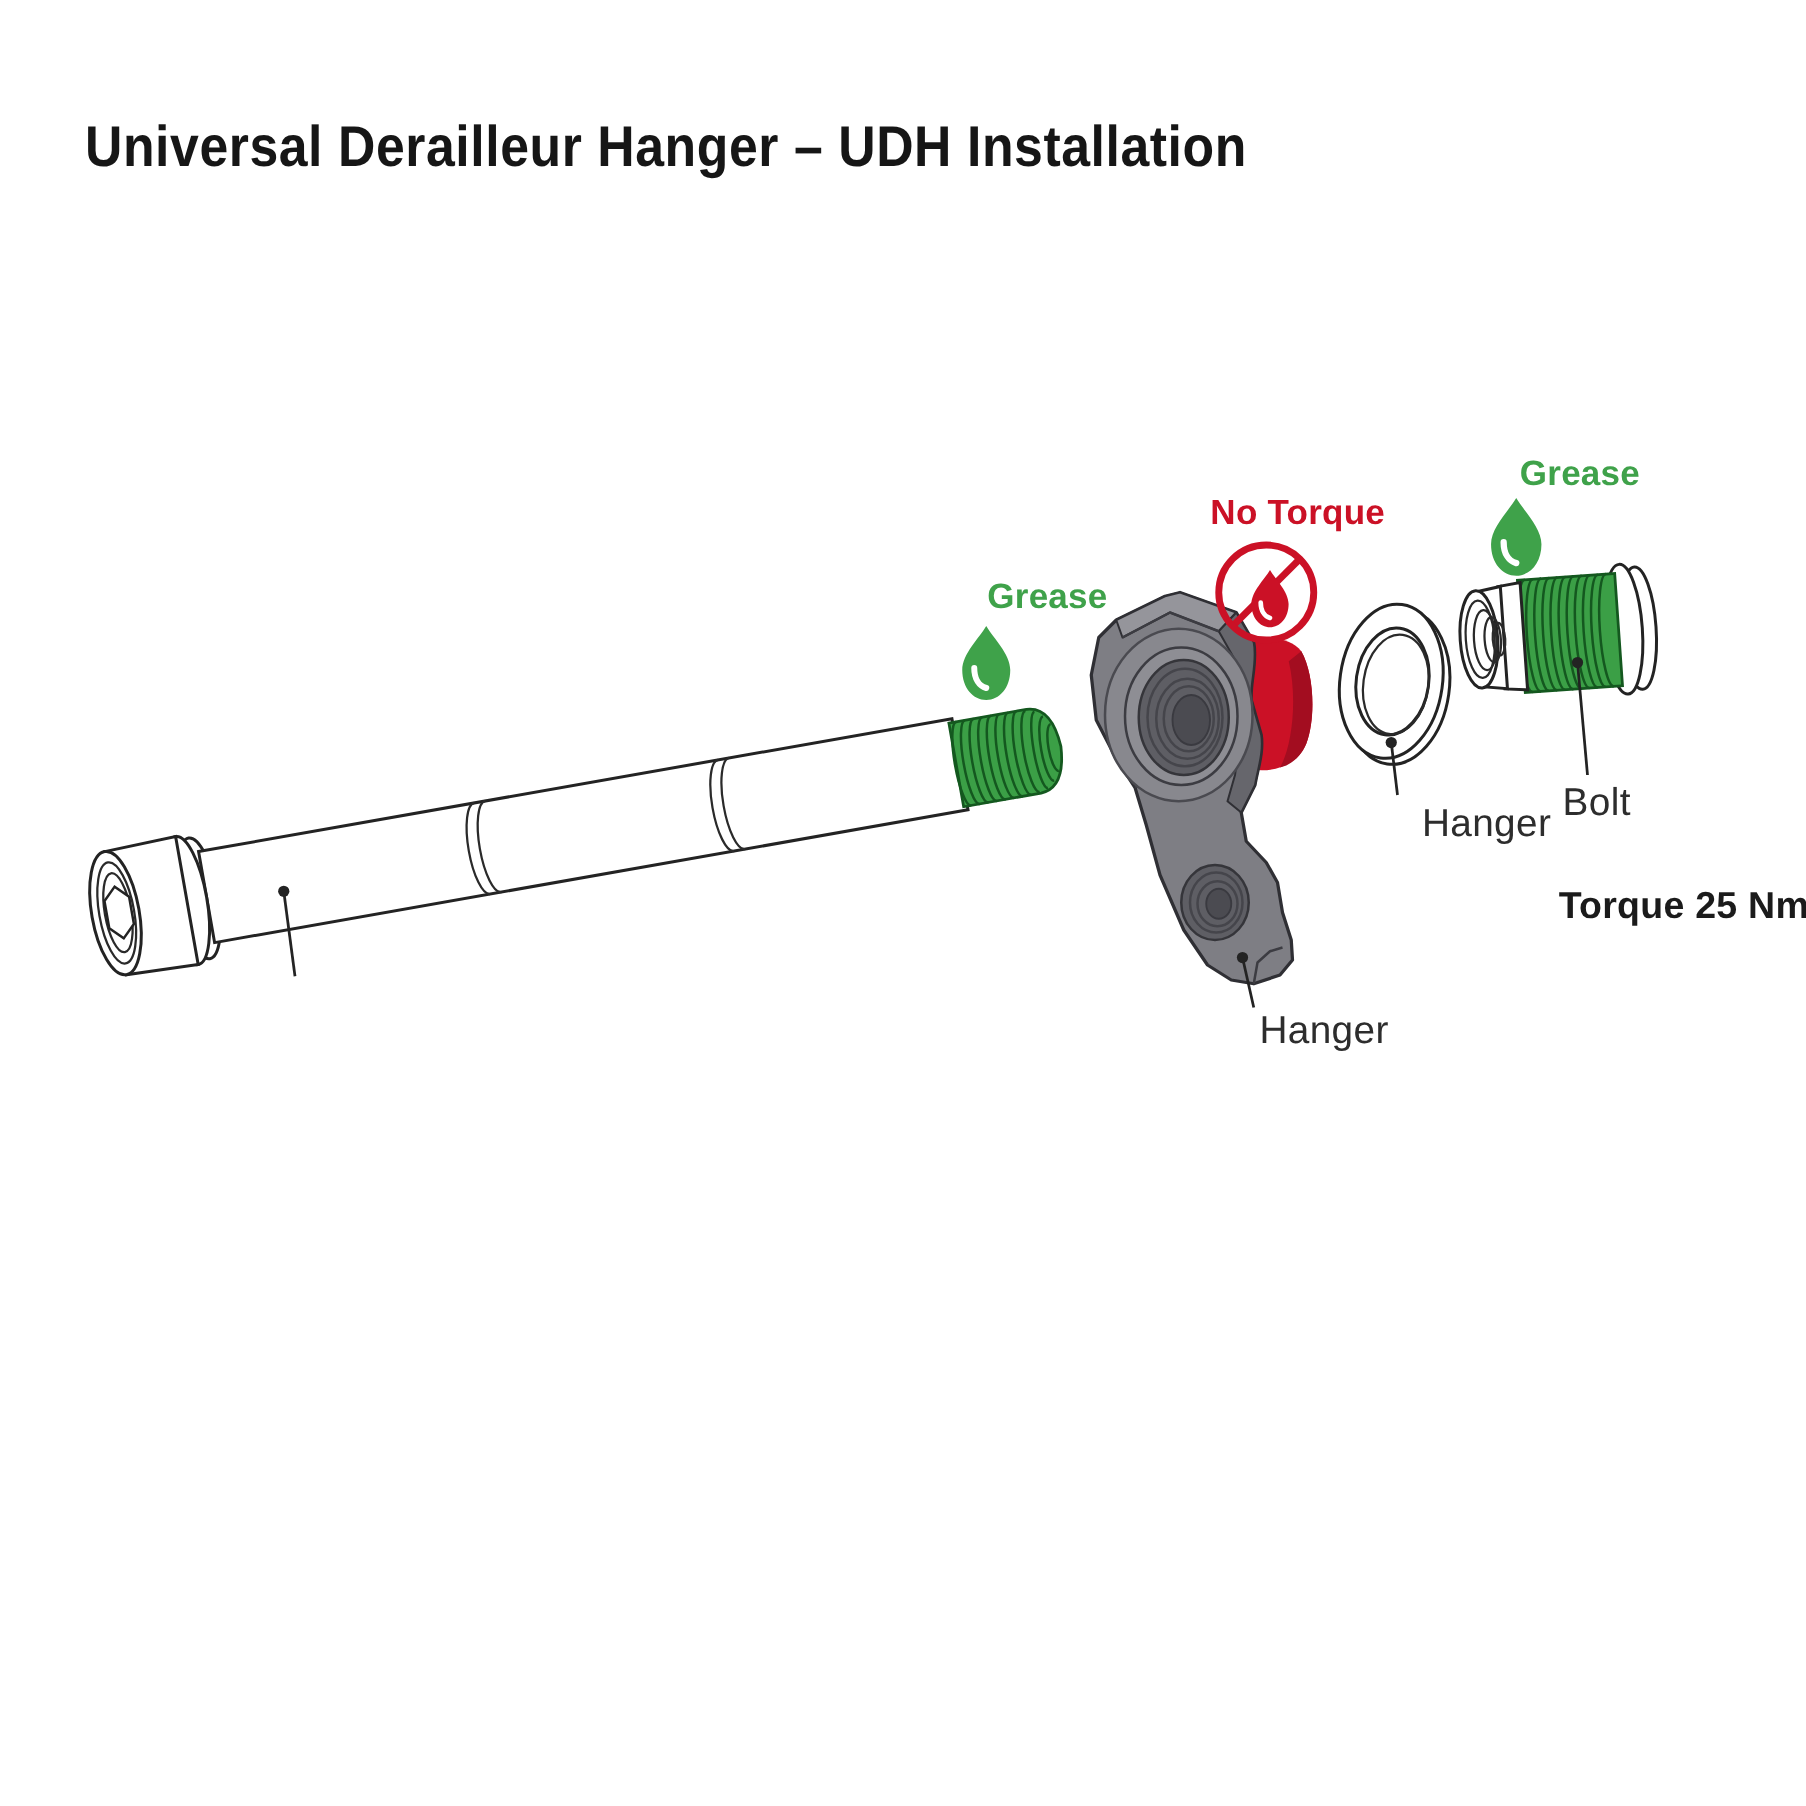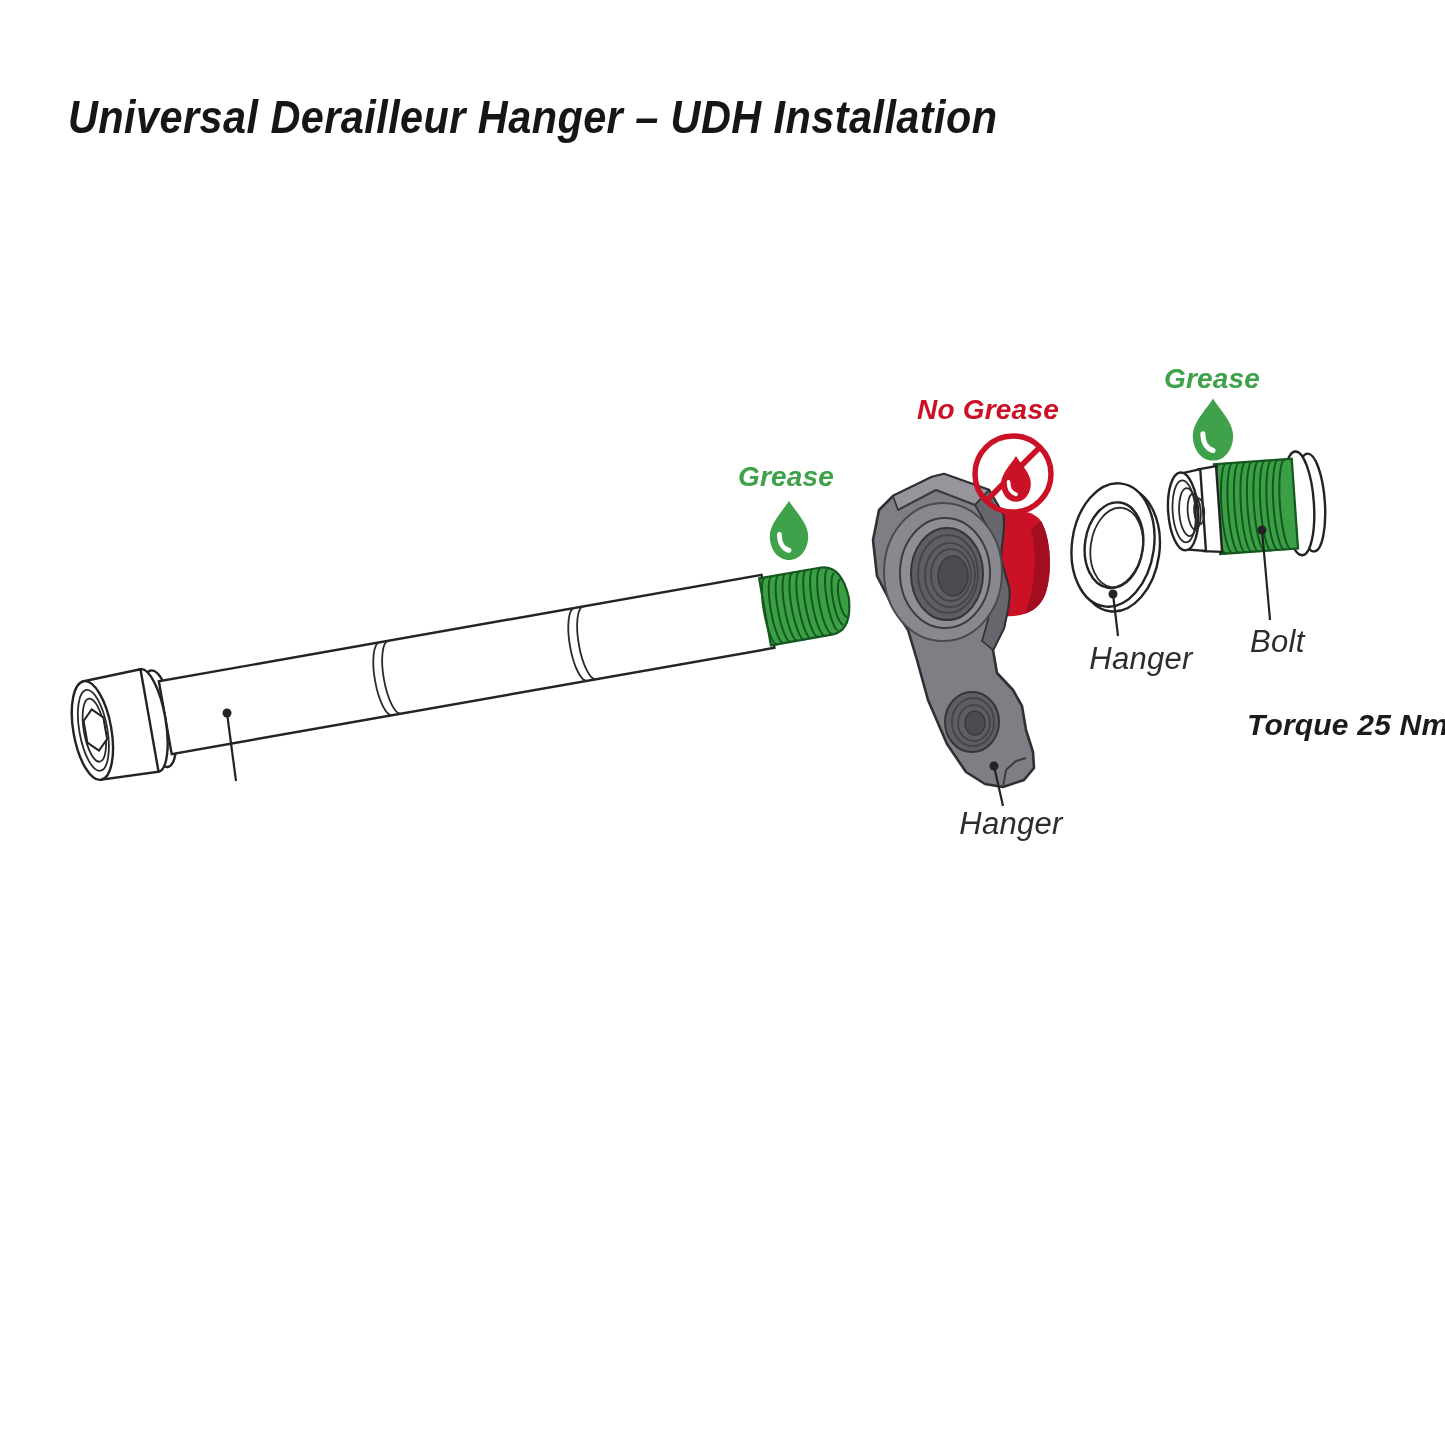--- a/index.html
+++ b/index.html
@@ -15,30 +15,30 @@
     --hanger-outline:#2F2F34;
     --label-text:#2D2D2D;
     --note-text:#1B1B1B;
   }
   *{margin:0;padding:0;box-sizing:border-box;}
   html,body{background:#fff;}
   body{
     width:1445px;height:1445px;position:relative;overflow:hidden;
     font-family:"Liberation Sans",sans-serif;
   }
-  .stage{position:absolute;left:0;top:0;width:1445px;height:1445px;font-style:italic;}
+  .stage{position:absolute;left:0;top:0;width:1445px;height:1445px;}
   svg{position:absolute;left:0;top:0;}
   .title{
     position:absolute;left:68px;top:90px;
     font-size:46px;font-weight:800;color:#161616;
     transform:scaleX(.9);transform-origin:left top;
     letter-spacing:.5px;white-space:nowrap;
   }
   .lbl{position:absolute;font-weight:700;font-size:28px;letter-spacing:.2px;white-space:nowrap;}
-  .center{text-align:center;}
+  .center{text-align:right;}
   .green{color:var(--grease-green);}
   .red{color:var(--no-grease-red);}
   .plabel{position:absolute;font-size:31px;font-weight:400;color:var(--label-text);letter-spacing:.3px;white-space:nowrap;}
   .pnote{position:absolute;font-size:30px;font-weight:700;color:var(--note-text);letter-spacing:.2px;white-space:nowrap;margin-top:46px;}
   
   .pw{fill:#fff;stroke:var(--outline);stroke-width:2.4;}
   .pwt{fill:#fff;stroke:var(--outline);stroke-width:2;}
   .thin{fill:none;stroke:#2a2a2a;stroke-width:1.8;}
   .tg{fill:var(--thread-green);stroke:var(--thread-green-dark);stroke-width:2.2;}
   .ridge{fill:none;stroke:var(--thread-green-dark);stroke-width:2;}
@@ -170,21 +170,21 @@
         <line x1="1262" y1="530" x2="1270" y2="620"></line>
           <circle cx="1262" cy="530" r="4.5"></circle>
       </g>
     </g>
   </svg>
 
   <div class="title">Universal Derailleur Hanger – UDH Installation</div>
 
   <div class="lbl green center" style="left:686px;top:461px;width:200px">Grease</div>
 
-  <div class="lbl red center" style="left:868px;top:394px;width:240px">No Grease</div>
+  <div class="lbl red center" style="left:868px;top:394px;width:240px">No Torque</div>
 
   <div class="lbl green center" style="left:1112px;top:363px;width:200px">Grease</div>
 
 
   <div class="plabel center" style="left:911px;top:806px;width:200px">Hanger</div>
 
   <div class="plabel center" style="left:1041px;top:641px;width:200px">Hanger</div>
 
   <div class="plabel" style="left:1250px;top:624px">Bolt</div>
   <div class="pnote" style="left:1247px;top:662px">Torque 25 Nm</div>

